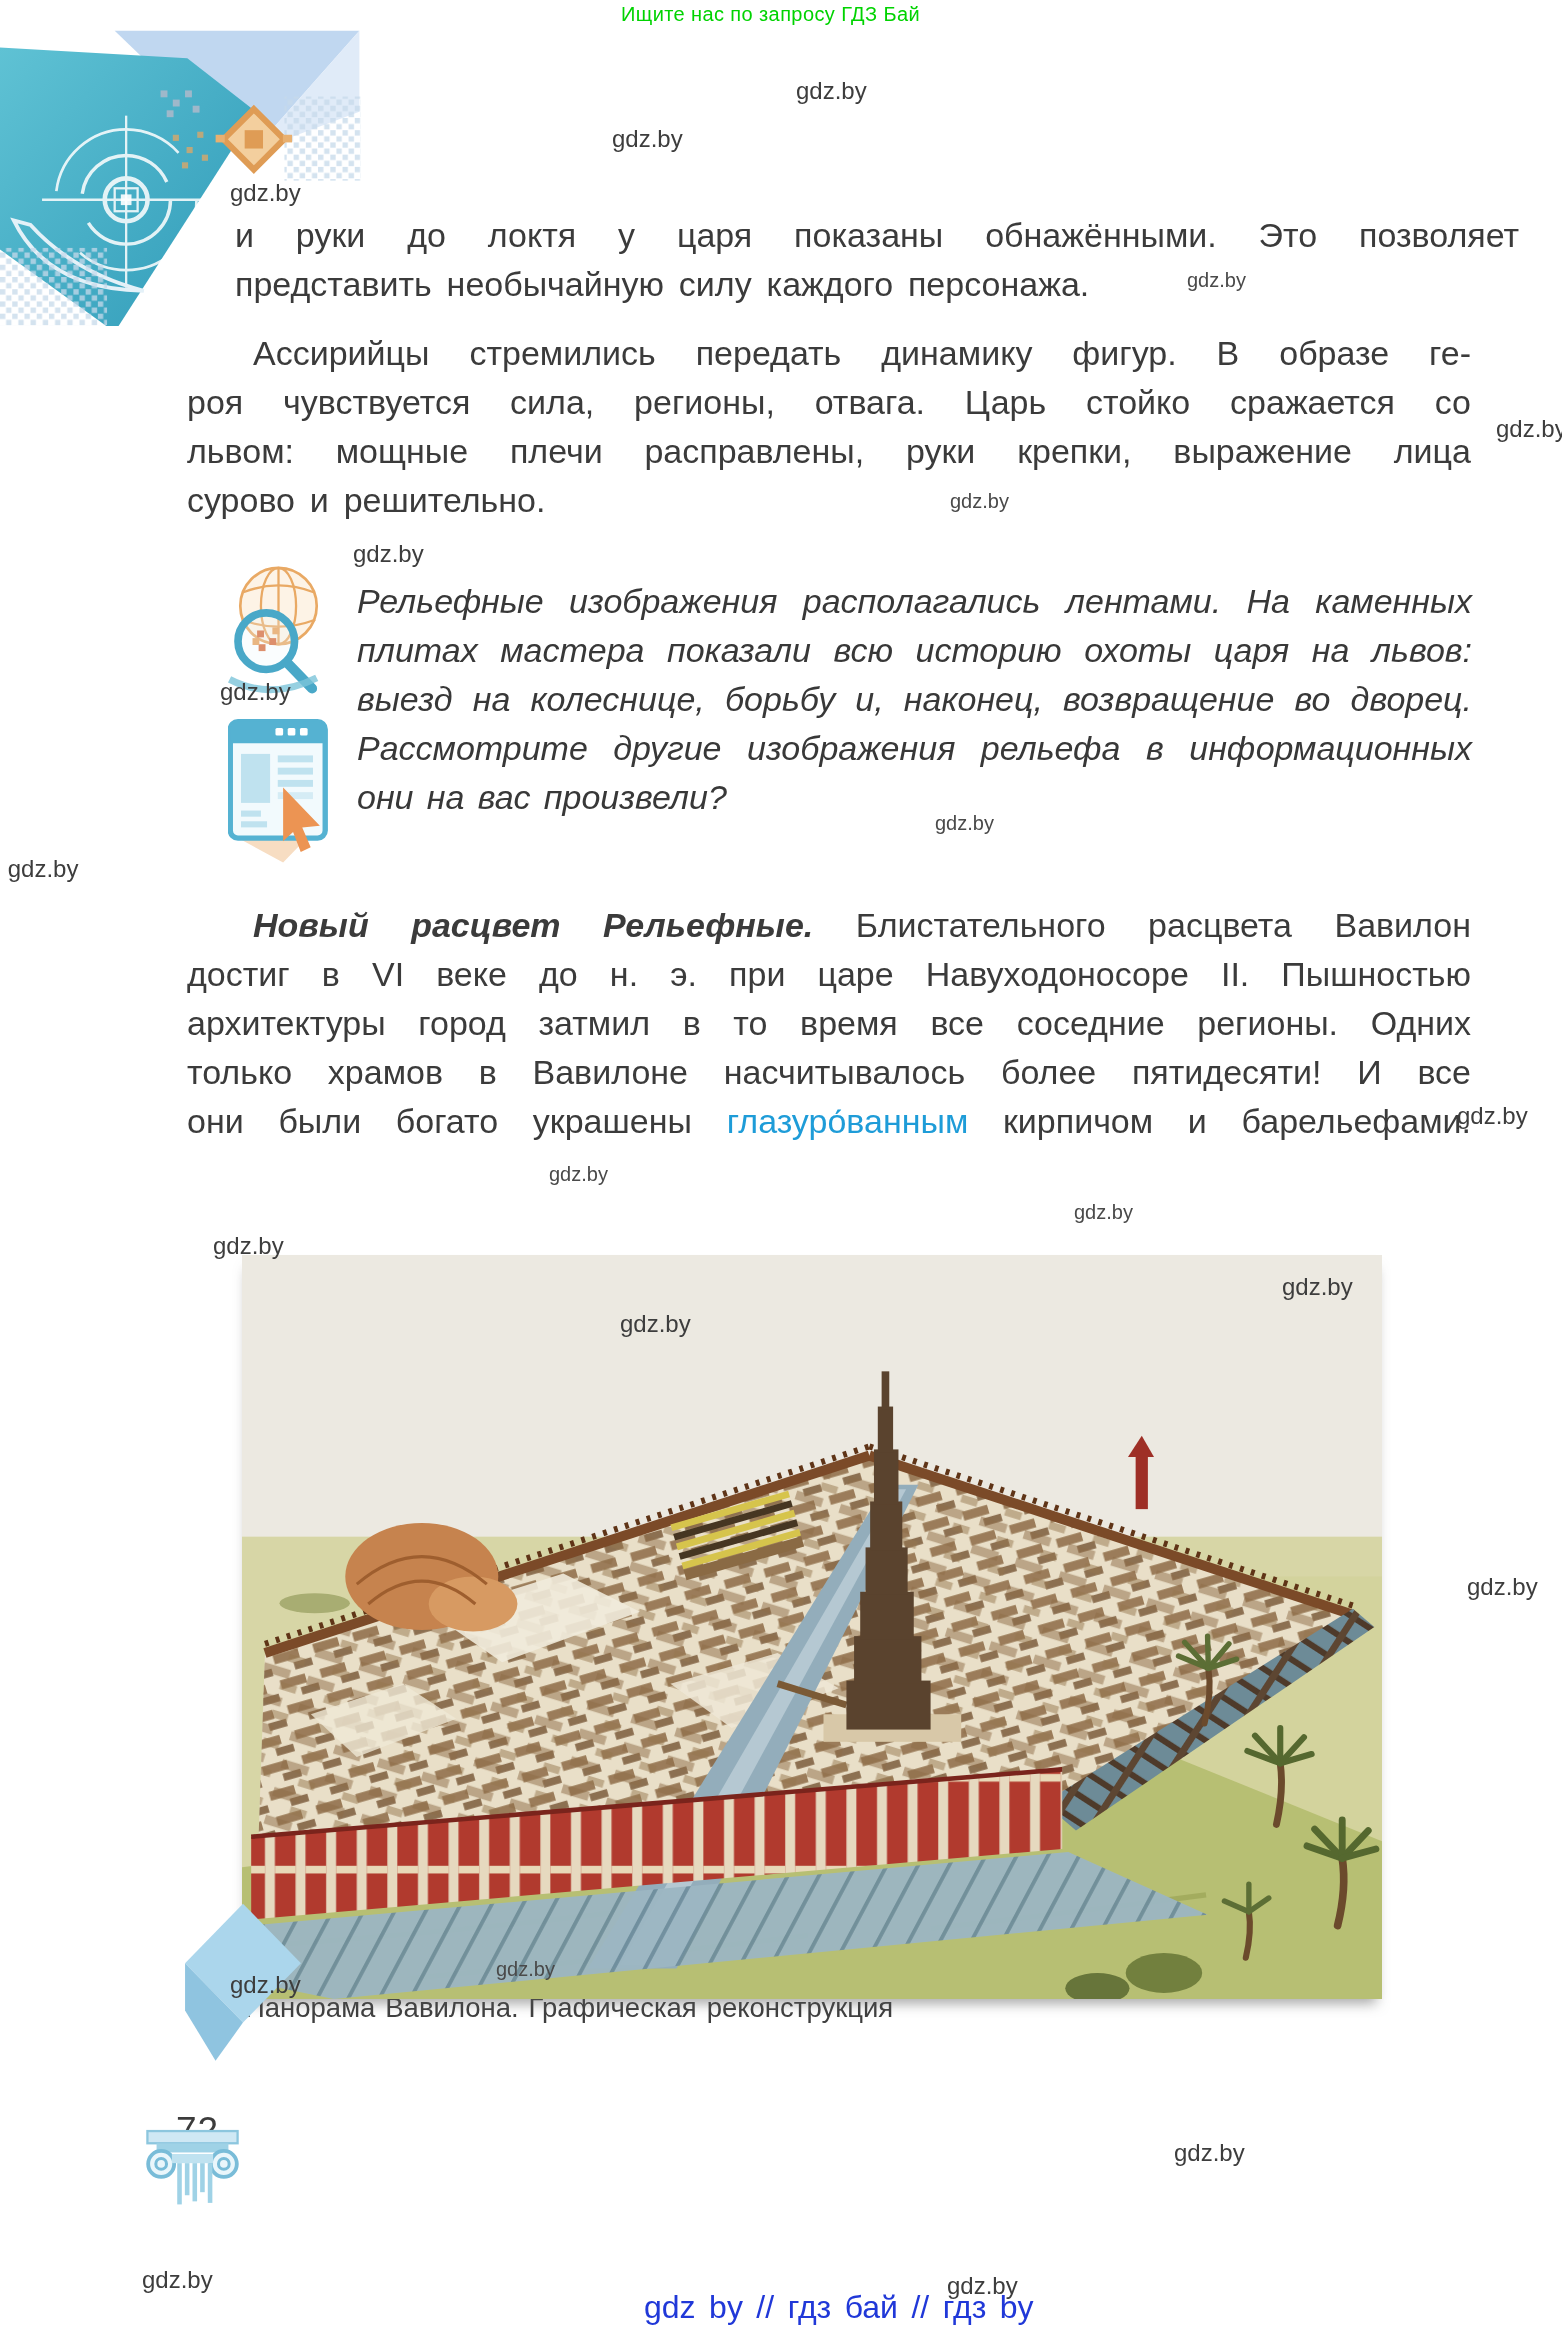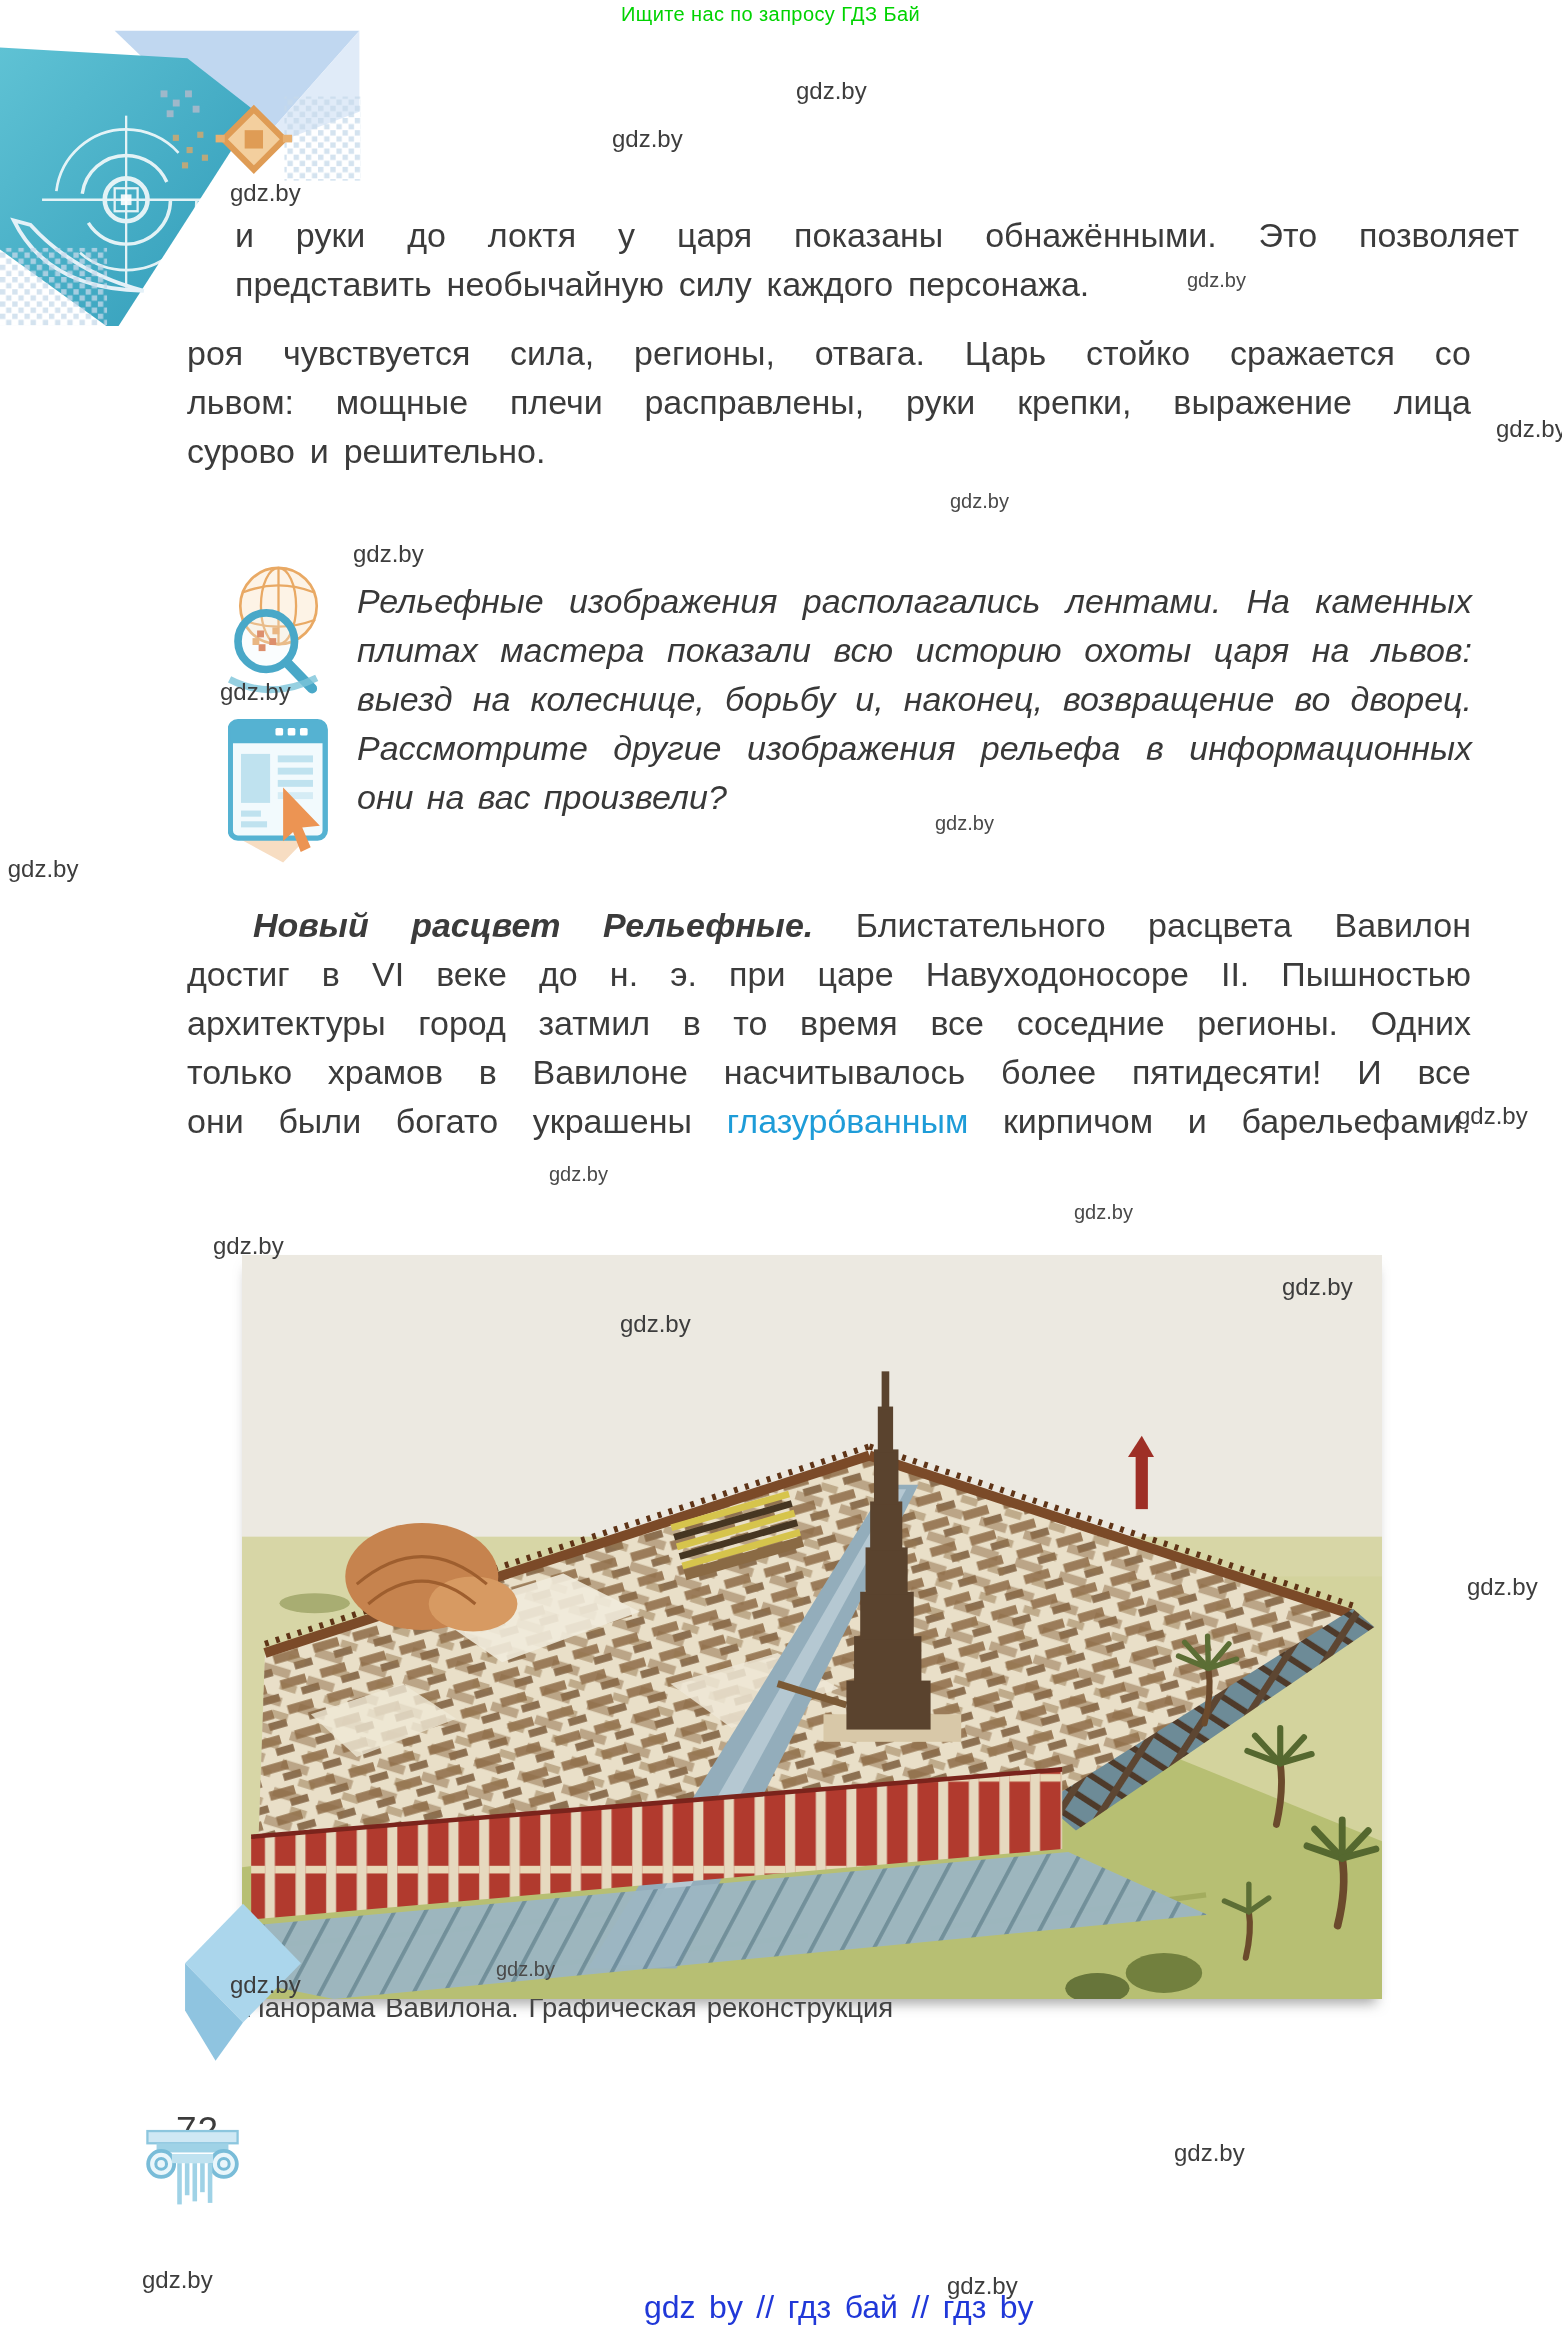--- a/index.html
+++ b/index.html
@@ -96,20 +96,21 @@
 
   <div class="abs textcol bodytext" style="top:211px;margin-left:48px;">
     <p class="para">
       <span class="line j">и руки до локтя у царя показаны обнажёнными. Это позволяет</span>
       <span class="line">представить необычайную силу каждого персонажа.</span>
     </p>
   </div>
 
   <div class="abs textcol bodytext" style="top:329px;">
     <p class="para">
+      <span class="line j indent">Ассирийцы стремились передать динамику фигур. В образе ге-</span>
       <span class="line j">роя чувствуется сила, регионы, отвага. Царь стойко сражается со</span>
       <span class="line j">львом: мощные плечи расправлены, руки крепки, выражение лица</span>
       <span class="line">сурово и решительно.</span>
     </p>
   </div>
 
   <svg class="abs ex-icon-globe" width="107" height="138" viewBox="0 0 140 180">
     <circle cx="70" cy="56" r="50" fill="#fdf3e6" stroke="#e9a964" stroke-width="3.5"></circle>
     <ellipse cx="70" cy="56" rx="23" ry="50" fill="none" stroke="#e9a964" stroke-width="3"></ellipse>
     <path d="M 24,38 Q 70,20 116,38" fill="none" stroke="#e9a964" stroke-width="3"></path>

